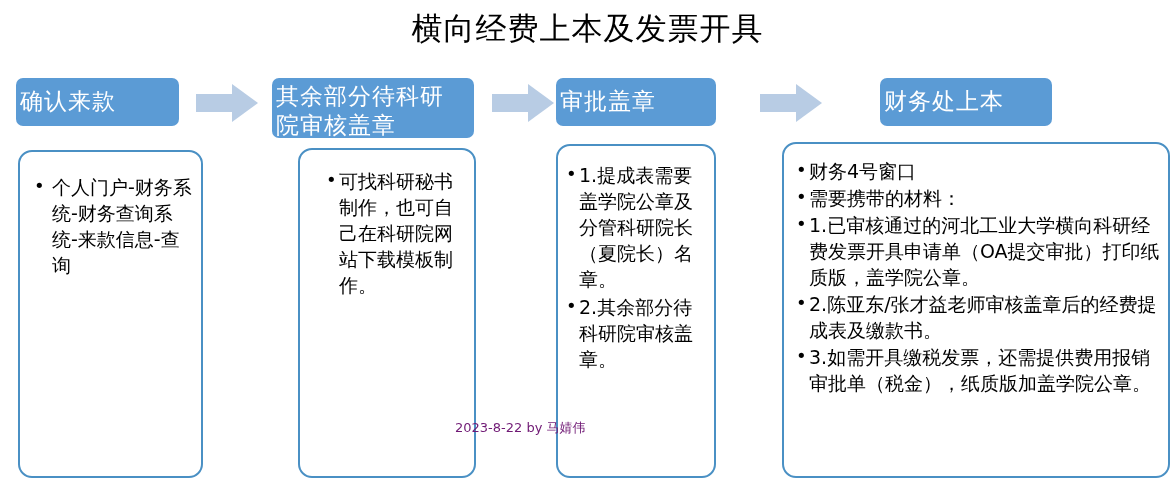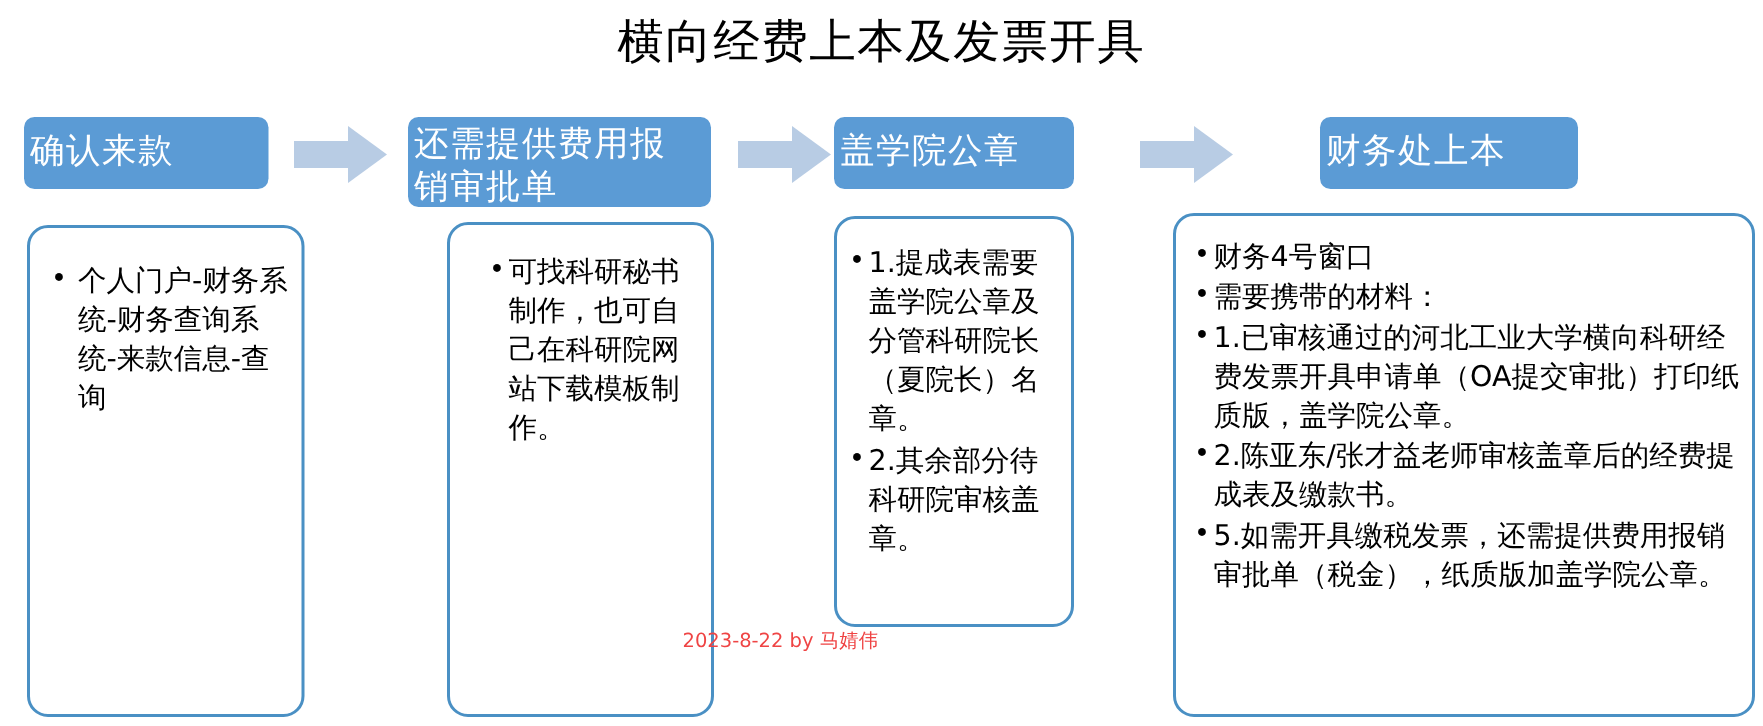--- a/index.html
+++ b/index.html
@@ -84,21 +84,21 @@
     border-radius: 14px;
     background: #ffffff;
     box-sizing: border-box;
     font-size: 19px;
     line-height: 26px;
     color: #000000;
     overflow: hidden;
   }
   .step-body.b1 { left: 18px;  top: 150px; width: 185px; height: 328px; padding: 22px 8px 8px 10px; }
   .step-body.b2 { left: 298px; top: 148px; width: 178px; height: 330px; padding: 18px 6px 8px 24px; }
-  .step-body.b3 { left: 556px; top: 144px; width: 160px; height: 274px; padding: 16px 4px 8px 6px; }
+  .step-body.b3 { left: 556px; top: 144px; width: 160px; height: 334px; padding: 16px 4px 8px 6px; }
   .step-body.b4 { left: 782px; top: 142px; width: 388px; height: 336px; padding: 14px 8px 8px 10px; }
 
   .bullet-list {
     margin: 0;
     padding: 0;
     list-style: none;
   }
   .bullet-list li {
     position: relative;
     padding-left: 15px;
@@ -117,34 +117,34 @@
 
   .step-body.b4 .bullet-list li { margin-bottom: 1px; }
 
   
   #footer-credit {
     position: absolute;
     left: 455px;
     top: 419px;
     font-size: 13px;
     line-height: 18px;
-    color: #ef4444;
+    color: #701a75;
     white-space: nowrap;
   }
 </style>
 </head>
 <body>
 
 <div id="page-title">横向经费上本及发票开具</div>
 
 <div class="step-header h1">确认来款</div>
 
-<div class="step-header h2">还需提供费用报销审批单</div>
+<div class="step-header h2">其余部分待科研院审核盖章</div>
 
-<div class="step-header h3">盖学院公章</div>
+<div class="step-header h3">审批盖章</div>
 
 <div class="step-header h4">财务处上本</div>
 
 <div class="arrow a1">
   <span class="shaft"></span>
   <span class="head"></span>
 </div>
 <div class="arrow a2">
   <span class="shaft"></span>
   <span class="head"></span>
@@ -172,17 +172,17 @@
     <li>2.其余部分待科研院审核盖章。</li>
   </ul>
 </div>
 
 <div class="step-body b4">
   <ul class="bullet-list">
     <li>财务4号窗口</li>
     <li>需要携带的材料：</li>
     <li>1.已审核通过的河北工业大学横向科研经费发票开具申请单（OA提交审批）打印纸质版，盖学院公章。</li>
     <li>2.陈亚东/张才益老师审核盖章后的经费提成表及缴款书。</li>
-    <li>5.如需开具缴税发票，还需提供费用报销审批单（税金），纸质版加盖学院公章。</li>
+    <li>3.如需开具缴税发票，还需提供费用报销审批单（税金），纸质版加盖学院公章。</li>
   </ul>
 </div>
 
 <div id="footer-credit">2023-8-22  by 马婧伟</div>
 
 </body></html>

